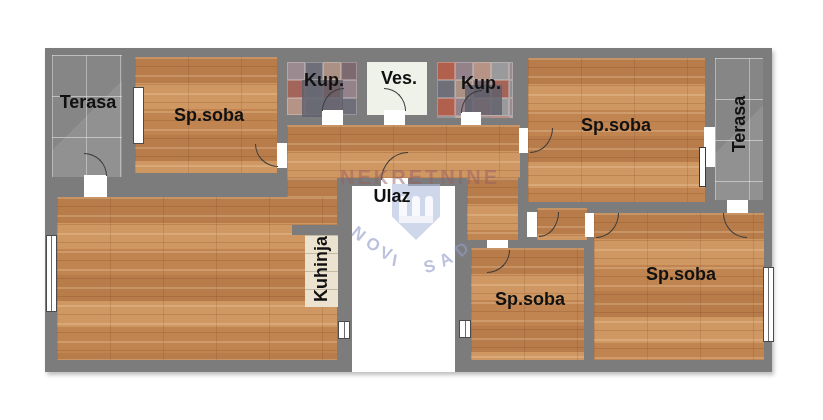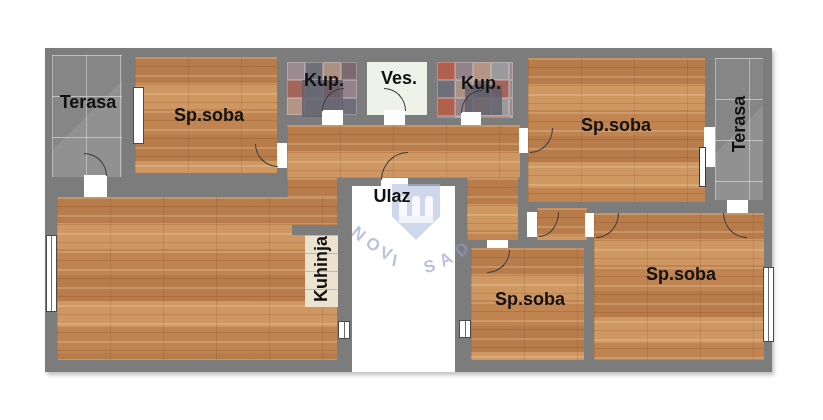--- a/index.html
+++ b/index.html
@@ -162,20 +162,21 @@
   <div class="abs win" style="left:763px;top:267px;width:9px;height:73px;">
       <div class="mull"></div>
     </div>
   <div class="abs win" style="left:338px;top:321px;width:10px;height:16px;">
       <div class="mull"></div>
     </div>
   <div class="abs win" style="left:459px;top:320px;width:10px;height:16px;">
       <div class="mull"></div>
     </div>
 
+  <div id="wm-line2" class="abs wm">NEKRETNINE</div>
   <div id="wm-shield" class="abs">
     <div class="tower" style="left:7px;"></div>
     <div class="tower" style="left:20px;"></div>
     <div class="tower" style="left:33px;"></div>
     <div class="base"></div>
   </div>
   <div id="wm-city"></div>
 
   <div class="abs lbl" style="left:88px;top:102px;">Terasa</div>
   <div class="abs lbl" style="left:209px;top:115px;">Sp.soba</div>

